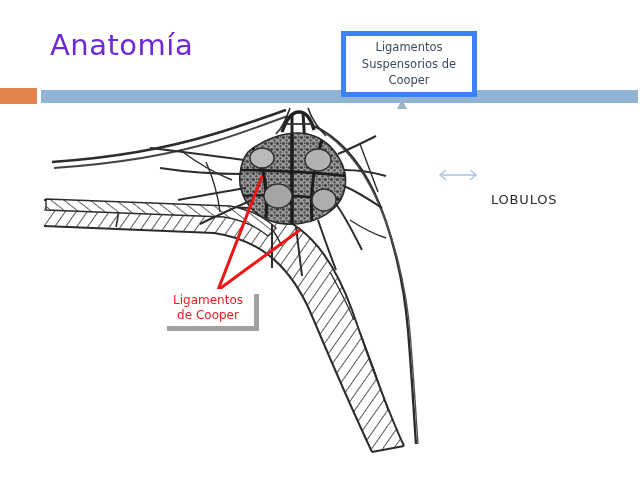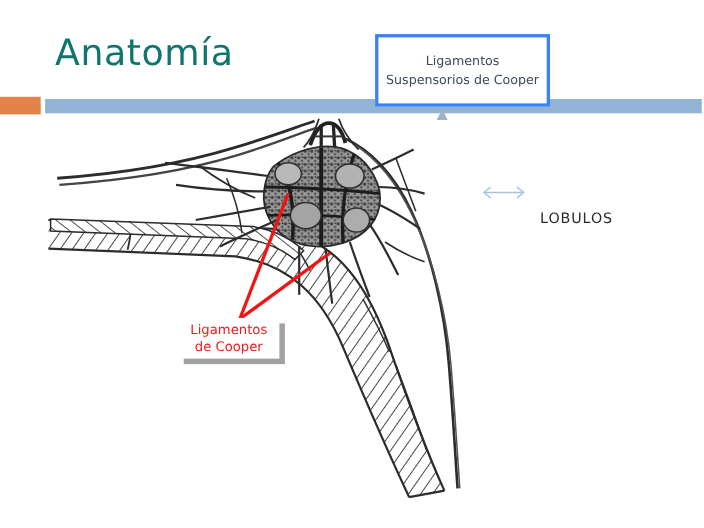--- a/index.html
+++ b/index.html
@@ -16,24 +16,24 @@
     height: 480px;
     background: #ffffff;
     overflow: hidden;
   }
 
   
   #slide-title {
     position: absolute;
     left: 50px;
     top: 28px;
-    font-size: 33px;
+    font-size: 29px;
     font-weight: 400;
     letter-spacing: 0.5px;
-    color: #0f766e;
+    color: #6d28d9;
     font-family: "DejaVu Sans", sans-serif;
     white-space: nowrap;
   }
 
   
   #header-orange-block {
     position: absolute;
     left: 0px;
     top: 88px;
     width: 37px;
@@ -47,24 +47,24 @@
     width: 597px;
     height: 13px;
     background: #92b4d4;
   }
 
   
   #callout-box {
     position: absolute;
     left: 341px;
     top: 31px;
-    width: 159px;
+    width: 136px;
     height: 66px;
     background: #ffffff;
-    border: 3px solid #3b82f6;
+    border: 5px solid #3b82f6;
     box-sizing: border-box;
     display: flex;
     align-items: center;
     justify-content: flex-end;
     z-index: 5;
   }
   #callout-text {
     text-align: center;
     font-family: "DejaVu Sans", sans-serif;
     font-size: 11.5px;

